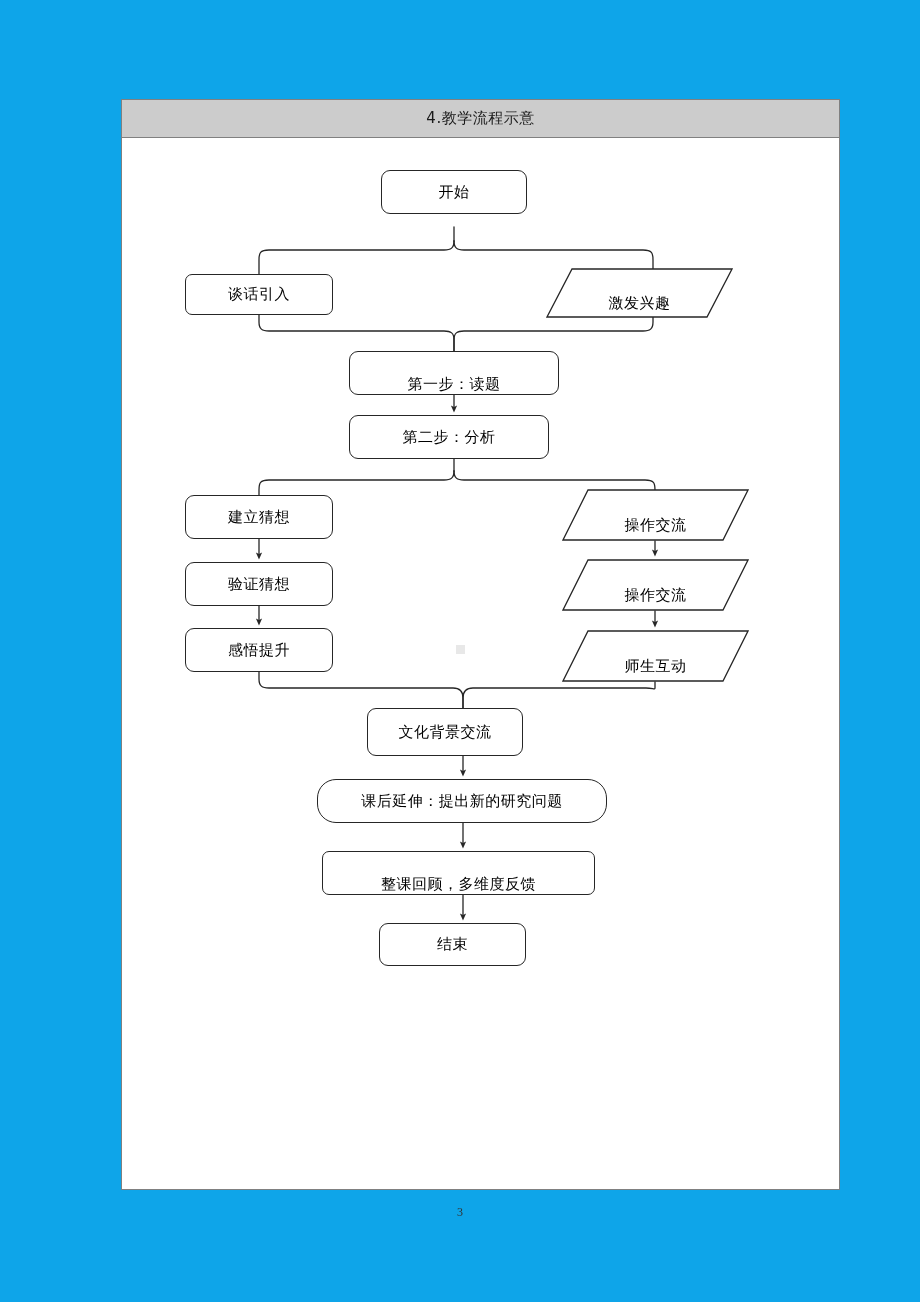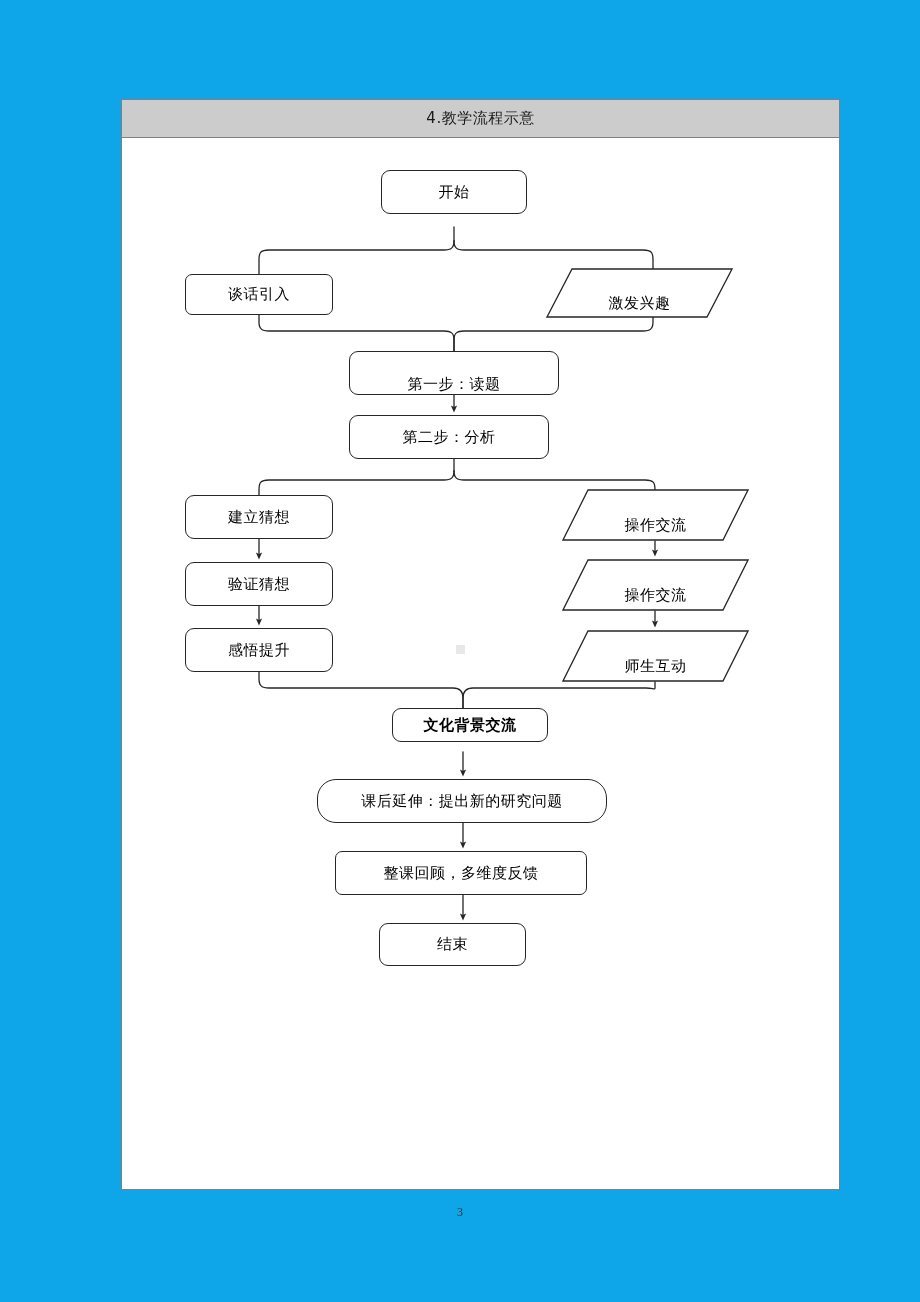--- a/index.html
+++ b/index.html
@@ -268,29 +268,29 @@
           <span class="para-label">操作交流</span>
         </div>
 
         <div class="node para" style="left:440px; top:492px; width:187px; height:52px;">
           <svg viewBox="0 0 187 52" preserveAspectRatio="none">
             <polygon points="26,1 186,1 161,51 1,51" fill="#ffffff" stroke="#262626" stroke-width="1.3" vector-effect="non-scaling-stroke"></polygon>
           </svg>
           <span class="para-label">师生互动</span>
         </div>
 
-        <div class="node rounded" style="left:270px; top:570px; width:156px; height:34px;font-weight:bold;">
+        <div class="node rounded" style="left:245px; top:570px; width:156px; height:48px;">
           <span>文化背景交流</span>
         </div>
 
         <div class="node rounded" style="left:195px; top:641px; width:290px; height:44px;border-radius:19px;">
           <span>课后延伸：提出新的研究问题</span>
         </div>
 
-        <div class="node rect" style="left:213px; top:713px; width:252px; height:44px;">
+        <div class="node rect" style="left:200px; top:713px; width:273px; height:44px;align-items:flex-end;">
           <span>整课回顾，多维度反馈</span>
         </div>
 
         <div class="node rounded" style="left:257px; top:785px; width:147px; height:43px;">
           <span>结束</span>
         </div>
 
         <div id="scan-speck" style="left:334px; top:507px;"></div>
 
       </div>

